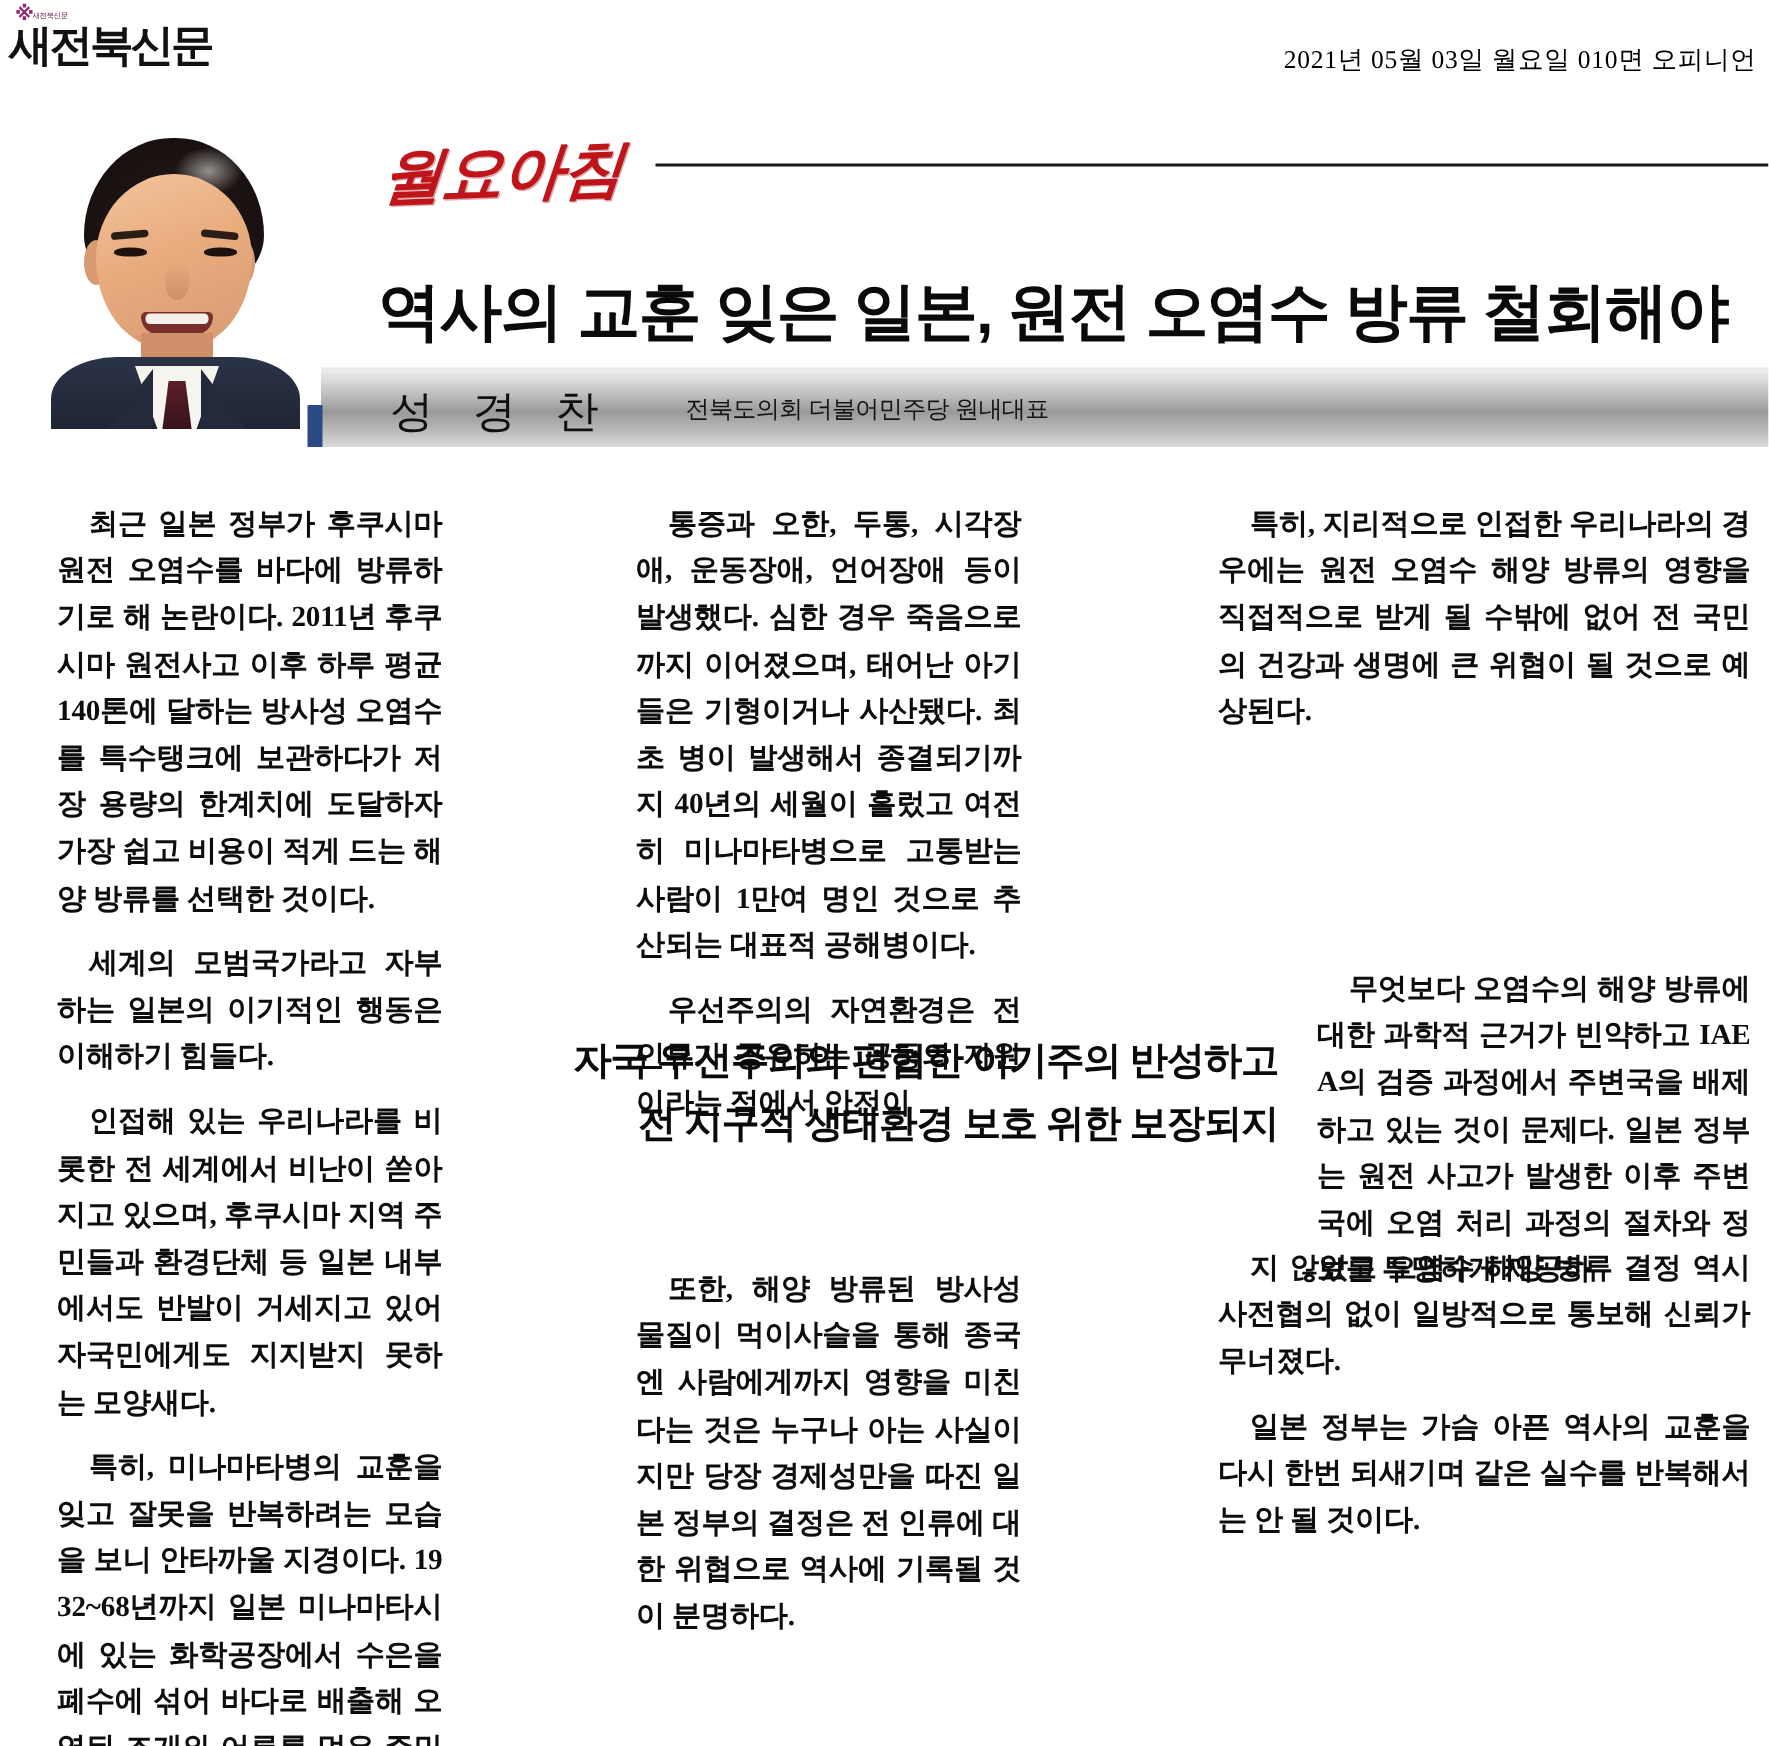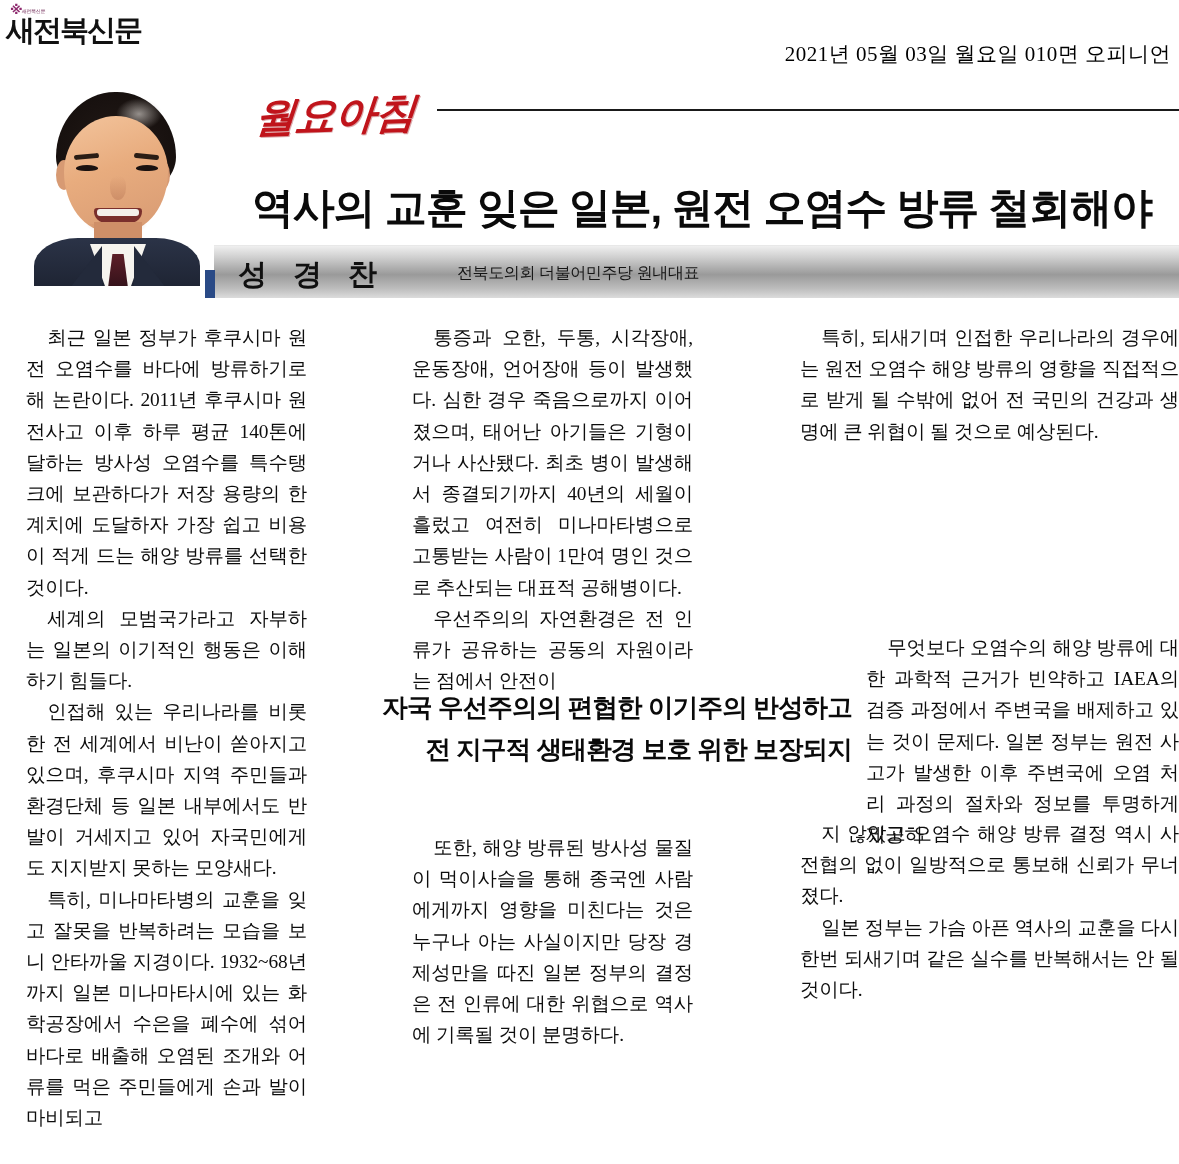--- a/index.html
+++ b/index.html
@@ -60,24 +60,23 @@
     color: #111111;
     white-space: nowrap;
   }
 
   
   #dateline {
     position: absolute;
     right: 8px;
     top: 28px;
     font-family: "Liberation Serif", serif;
-    font-size: 21px;
+    font-size: 17px;
     letter-spacing: 0.5px;
     white-space: nowrap;
-    margin-top: 12px;
   }
 
   
   #header-rule {
     position: absolute;
     left: 0;
     top: 66px;
     width: 1179px;
     height: 0px;
   }
@@ -290,25 +289,25 @@
   #byline-accent {
     position: absolute;
     left: 205px;
     top: 270px;
     width: 10px;
     height: 28px;
     background: #2a4a86;
   }
   #byline-name {
     position: absolute;
-    left: 238px;
+    left: 260px;
     top: 255px;
     font-family: "Liberation Sans", sans-serif;
     font-size: 29px;
-    font-weight: bold;
+    font-weight: normal;
     letter-spacing: 9px;
     color: #101010;
     white-space: nowrap;
   }
   #byline-affil {
     position: absolute;
     left: 457px;
     top: 263px;
     font-family: "Liberation Sans", sans-serif;
     font-size: 16px;
@@ -324,22 +323,23 @@
     font-family: "Liberation Serif", "DejaVu Serif", serif;
     font-size: 19.4px;
     line-height: 31.2px;
     color: #0d0d0d;
     text-align: justify;
     text-justify: inter-character;
     letter-spacing: -0.1px;
     word-break: break-all;
   }
   .bodycol p {
-    margin: 0;
+    margin: 12px;
     text-indent: 1.1em;
+    font-weight: bold;
   }
   #col1 { left: 26px;  top: 322px; width: 281px; }
   #col2-top { left: 412px; top: 322px; width: 281px; }
   
   #col2-bottom { left: 412px; top: 832px; width: 281px; }
   #col3-top { left: 800px; top: 322px; width: 379px; }
   #col3-narrow { left: 866px; top: 632px; width: 313px; }
   #col3-bottom { left: 800px; top: 818px; width: 379px; }
 
   
@@ -416,21 +416,21 @@
 <div class="bodycol" id="col2-top">
   <p>통증과 오한, 두통, 시각장애, 운동장애, 언어장애 등이 발생했다. 심한 경우 죽음으로까지 이어졌으며, 태어난 아기들은 기형이거나 사산됐다. 최초 병이 발생해서 종결되기까지 40년의 세월이 흘렀고 여전히 미나마타병으로 고통받는 사람이 1만여 명인 것으로 추산되는 대표적 공해병이다.</p>
   <p>우선주의의 자연환경은 전 인류가 공유하는 공동의 자원이라는 점에서 안전이</p>
 </div>
 
 <div class="bodycol" id="col2-bottom">
   <p>또한, 해양 방류된 방사성 물질이 먹이사슬을 통해 종국엔 사람에게까지 영향을 미친다는 것은 누구나 아는 사실이지만 당장 경제성만을 따진 일본 정부의 결정은 전 인류에 대한 위협으로 역사에 기록될 것이 분명하다.</p>
 </div>
 
 <div class="bodycol" id="col3-top">
-  <p>특히, 되새기며 인접한 우리나라의 경우에는 원전 오염수 해양 방류의 영향을 직접적으로 받게 될 수밖에 없어 전 국민의 건강과 생명에 큰 위협이 될 것으로 예상된다.</p>
+  <p>특히, 지리적으로 인접한 우리나라의 경우에는 원전 오염수 해양 방류의 영향을 직접적으로 받게 될 수밖에 없어 전 국민의 건강과 생명에 큰 위협이 될 것으로 예상된다.</p>
 </div>
 
 <div class="bodycol" id="col3-narrow">
   <p>무엇보다 오염수의 해양 방류에 대한 과학적 근거가 빈약하고 IAEA의 검증 과정에서 주변국을 배제하고 있는 것이 문제다. 일본 정부는 원전 사고가 발생한 이후 주변국에 오염 처리 과정의 절차와 정보를 투명하게 제공하</p>
 </div>
 
 <div class="bodycol" id="col3-bottom">
   <p>지 않았고 오염수 해양 방류 결정 역시 사전협의 없이 일방적으로 통보해 신뢰가 무너졌다.</p>
   <p>일본 정부는 가슴 아픈 역사의 교훈을 다시 한번 되새기며 같은 실수를 반복해서는 안 될 것이다.</p>
 </div>

